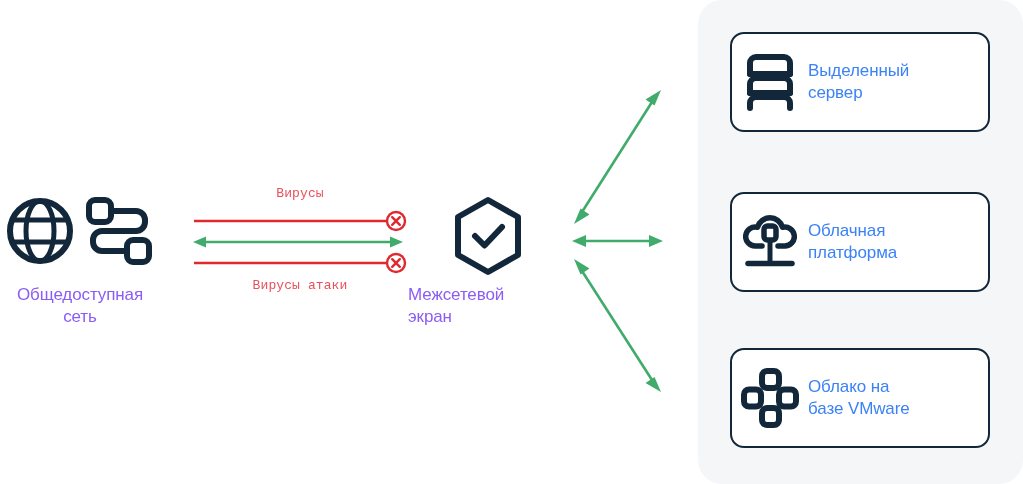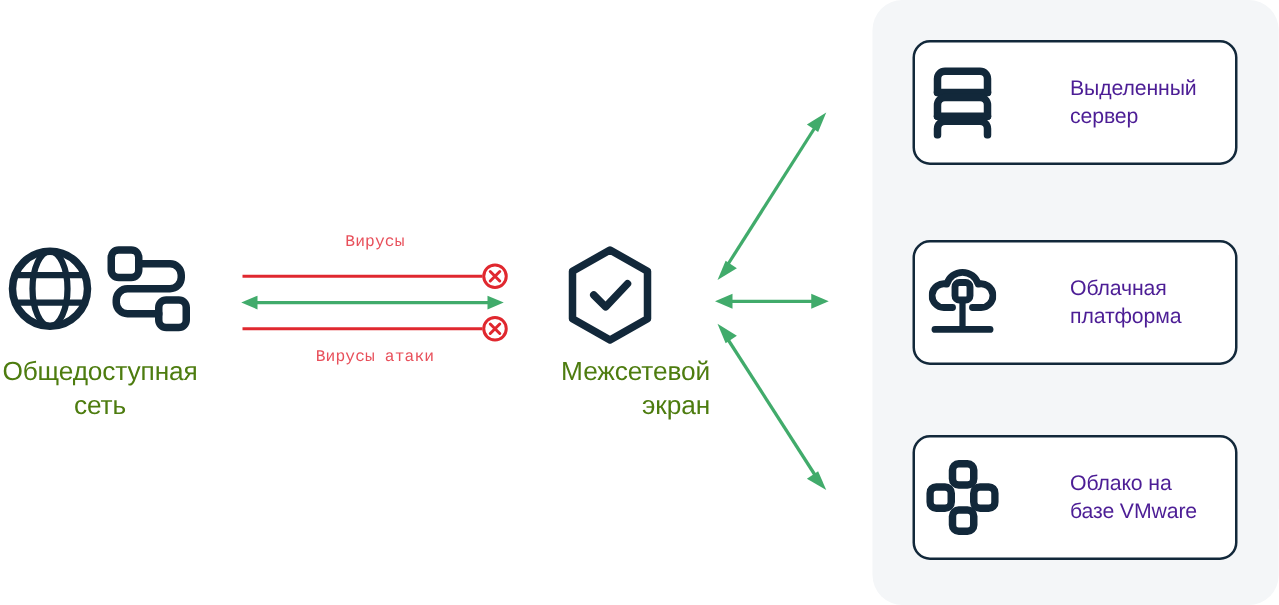--- a/index.html
+++ b/index.html
@@ -52,58 +52,57 @@
   .card-icon {
     width: 76px;
     min-width: 76px;
     display: flex;
     align-items: center;
     justify-content: center;
   }
   .card-label {
     font-size: 17px;
     line-height: 1.32;
-    color: #4c1d95;
+    color: #3b82f6;
     font-family: "Liberation Sans", sans-serif;
     white-space: pre-line;
     letter-spacing: -0.1px;
-    margin-left: 48px;
   }
 
   
   .node-left {
     position: absolute;
     left: 0px;
     top: 190px;
     width: 160px;
     text-align: center;
   }
   .node-left-icons {
     display: flex;
     align-items: center;
     justify-content: center;
     gap: 10px;
     height: 86px;
   }
   .node-caption {
-    font-size: 21px;
+    font-size: 17px;
     line-height: 1.3;
-    color: #4d7c0f;
+    color: #8b5cf6;
     white-space: pre-line;
     margin-top: 8px;
     letter-spacing: -0.1px;
   }
 
   
   .node-firewall {
     position: absolute;
     left: 408px;
     top: 196px;
     width: 160px;
-    text-align: right;
+    text-align: left;
   }
   .node-firewall-icon {
     height: 80px;
     display: flex;
     align-items: center;
     justify-content: center;
   }
 
   
   .threat-area {

